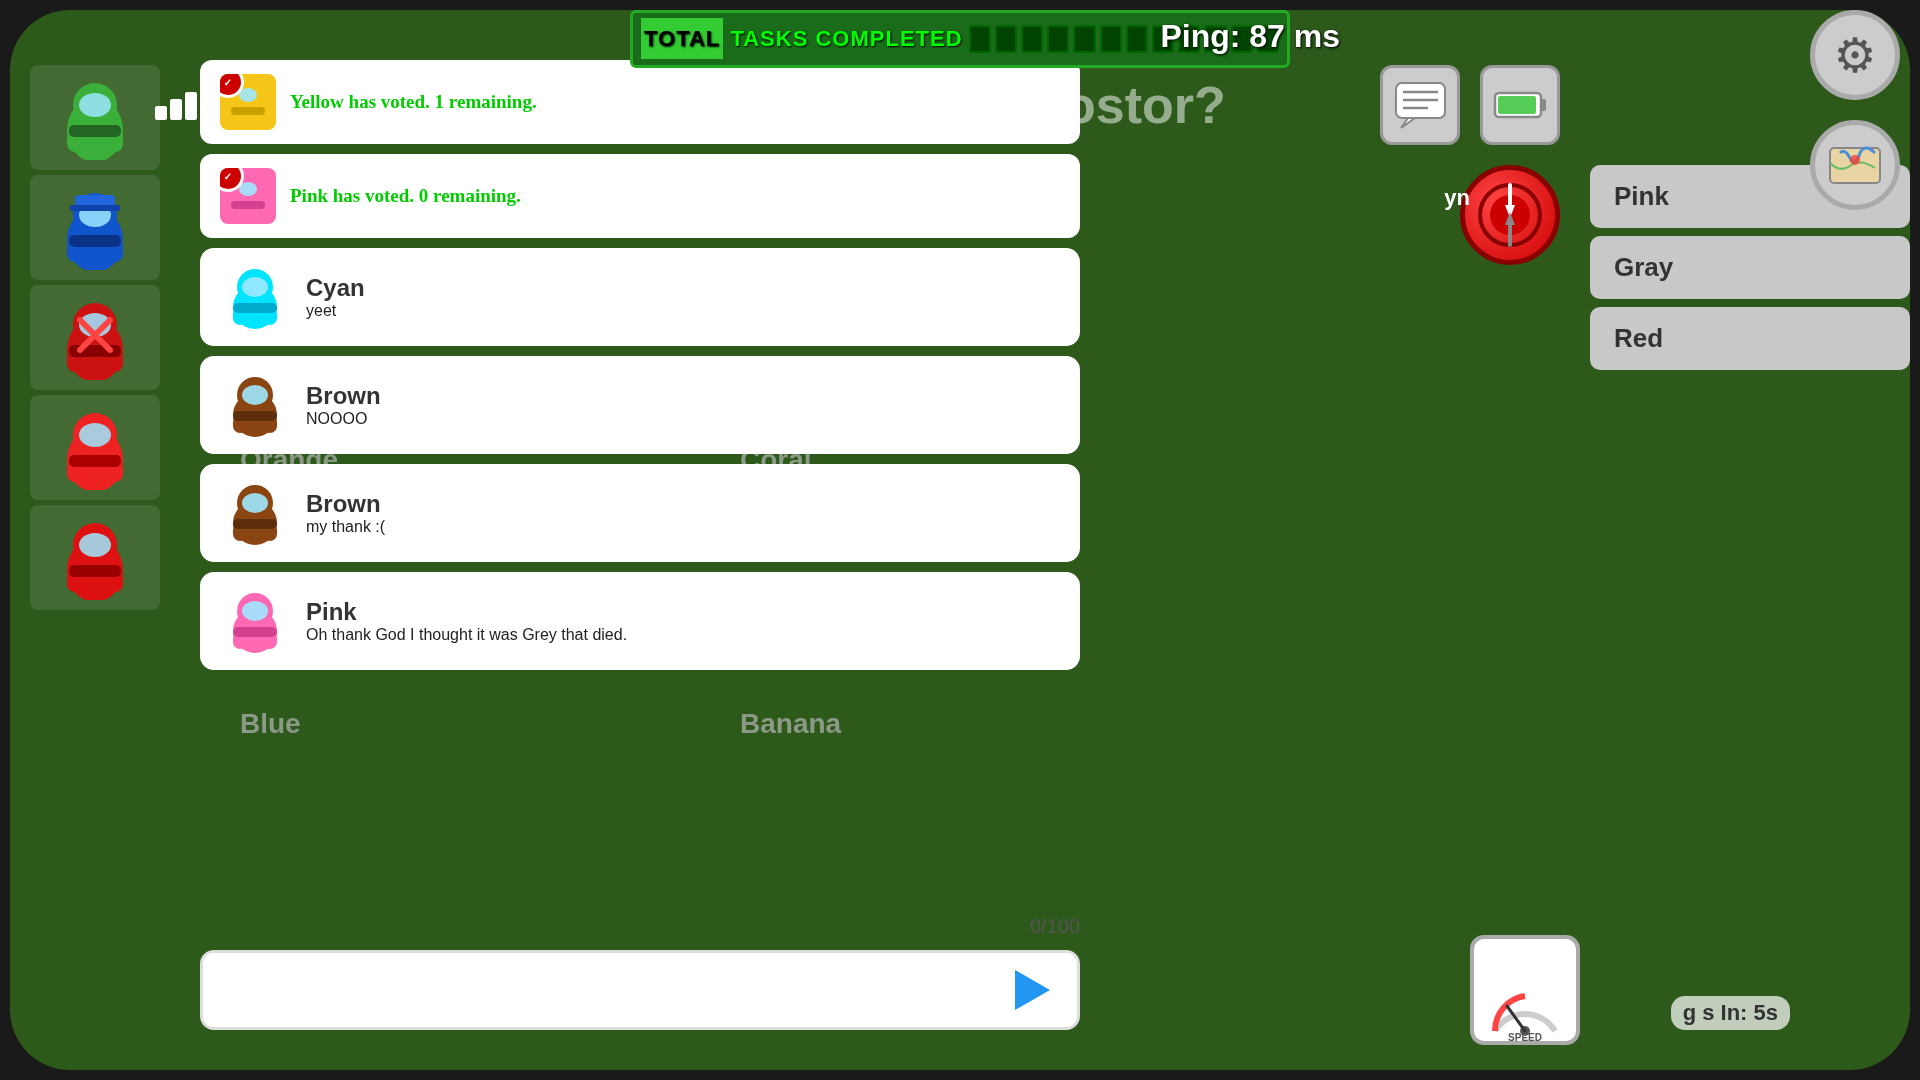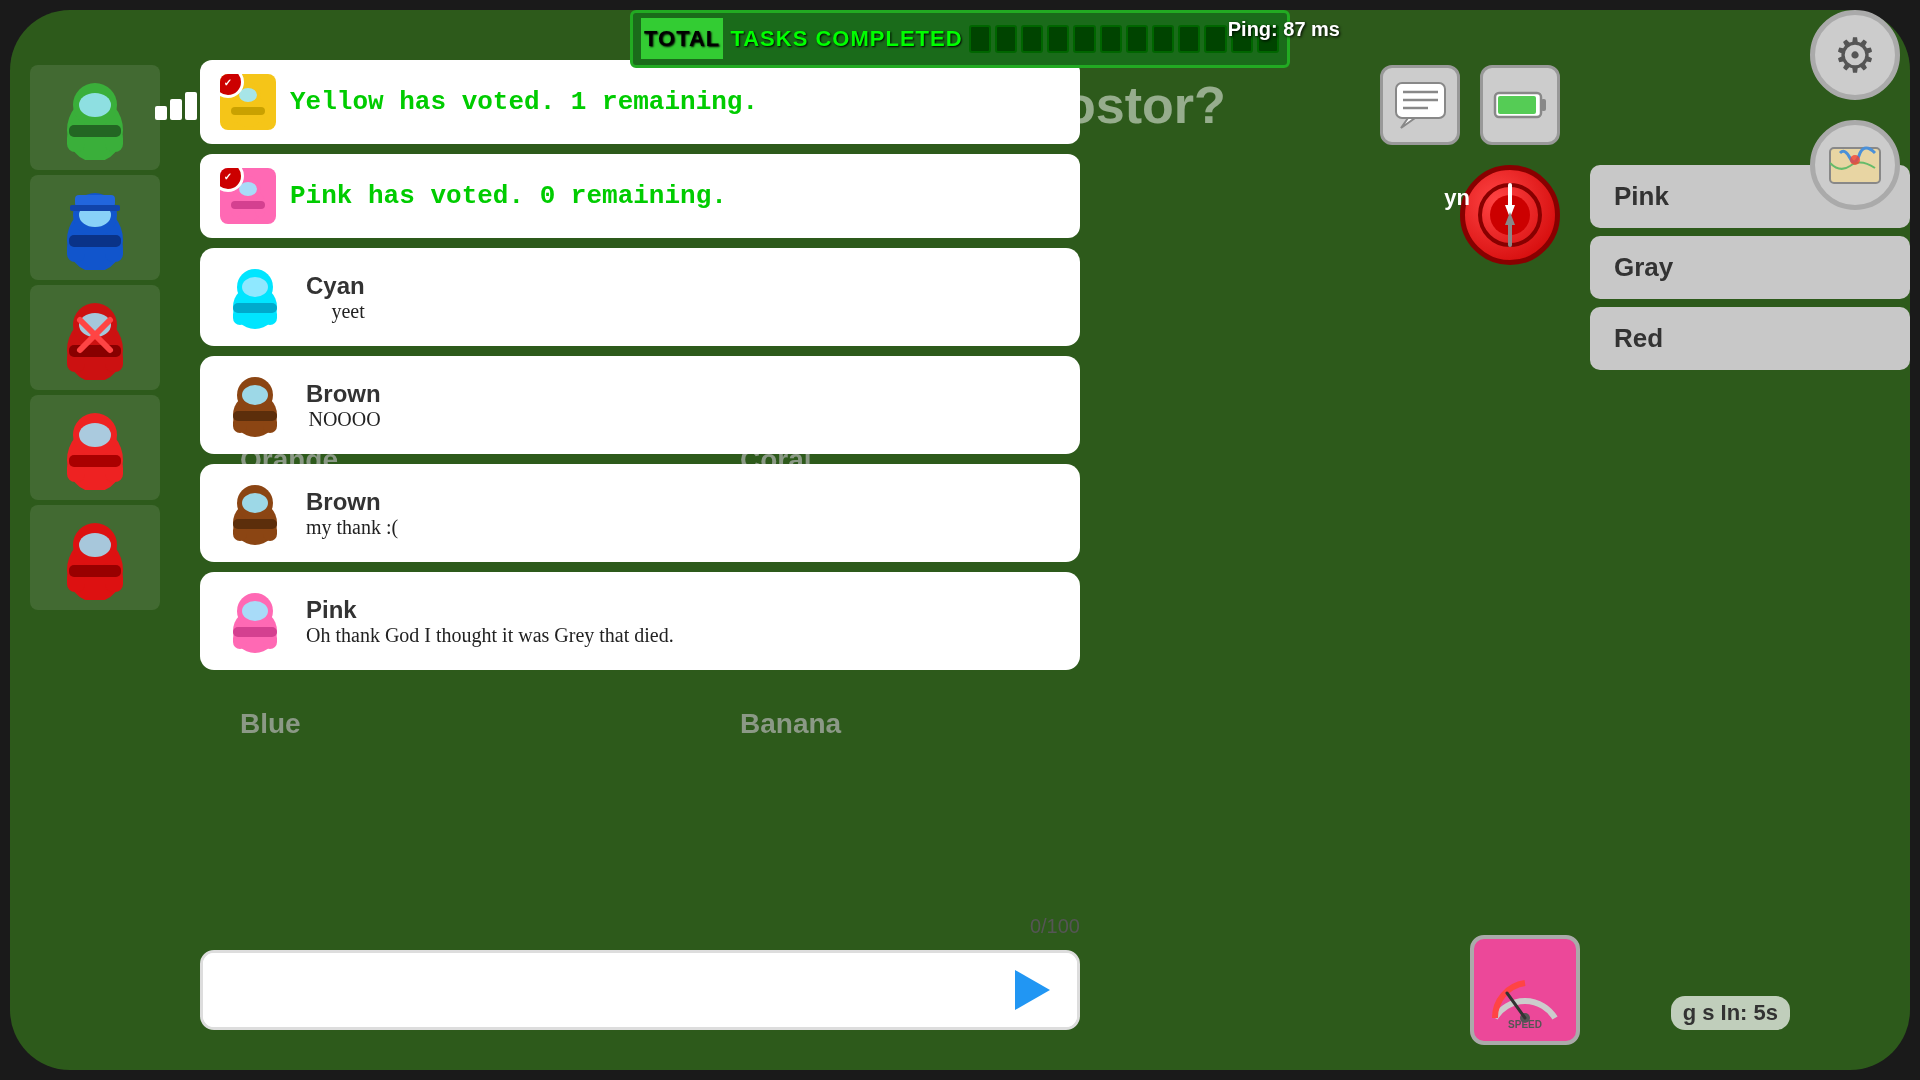--- a/index.html
+++ b/index.html
@@ -74,21 +74,21 @@
       background: #004400;
       border: 2px solid #006600;
       border-radius: 3px;
     }
 
     .ping-display {
       position: absolute;
       top: 18px;
       right: 580px;
       color: #ffffff;
-      font-size: 20px;
+      font-size: 32px;
       font-weight: bold;
       z-index: 100;
       text-shadow: 1px 1px 3px #000;
     }
 
     
     .settings-btn {
       position: absolute;
       top: 10px;
       right: 20px;
@@ -152,24 +152,24 @@
       height: 56px;
       border-radius: 8px;
       flex-shrink: 0;
       display: flex;
       align-items: center;
       justify-content: center;
       overflow: hidden;
     }
 
     .vote-text {
-      font-size: 26px;
+      font-size: 19px;
       font-weight: 900;
       color: #00cc00;
-      font-family: Liberation Mono, monospace;
+      font-family: Liberation Serif, serif;
     }
 
     
     .chat-message {
       background: white;
       border-radius: 14px;
       margin-bottom: 10px;
       padding: 14px 20px;
       display: flex;
       align-items: center;
@@ -193,24 +193,23 @@
     }
 
     .chat-name {
       font-size: 24px;
       font-weight: 900;
       color: #333;
       font-family: 'Arial Black', sans-serif;
     }
 
     .chat-text {
-      font-size: 20px;
+      font-size: 16px;
       color: #222;
-      font-family: Liberation Serif, serif;
-      text-align: right;
+      font-family: Liberation Sans, sans-serif;
     }
 
     
     .voting-sidebar {
       position: absolute;
       top: 165px;
       right: 10px;
       width: 320px;
       z-index: 50;
     }
@@ -307,25 +306,25 @@
       border-left: 35px solid #2196f3;
     }
 
     
     .speed-gauge {
       position: absolute;
       bottom: 35px;
       right: 340px;
       width: 110px;
       height: 110px;
-      background: #ec4899;
+      background: #ffffff;
       border-radius: 14px;
       border: 4px solid #aaa;
       display: flex;
-      align-items: center;
+      align-items: flex-end;
       justify-content: center;
       z-index: 50;
       cursor: pointer;
     }
 
     
     .left-sidebar {
       position: absolute;
       top: 65px;
       left: 30px;

